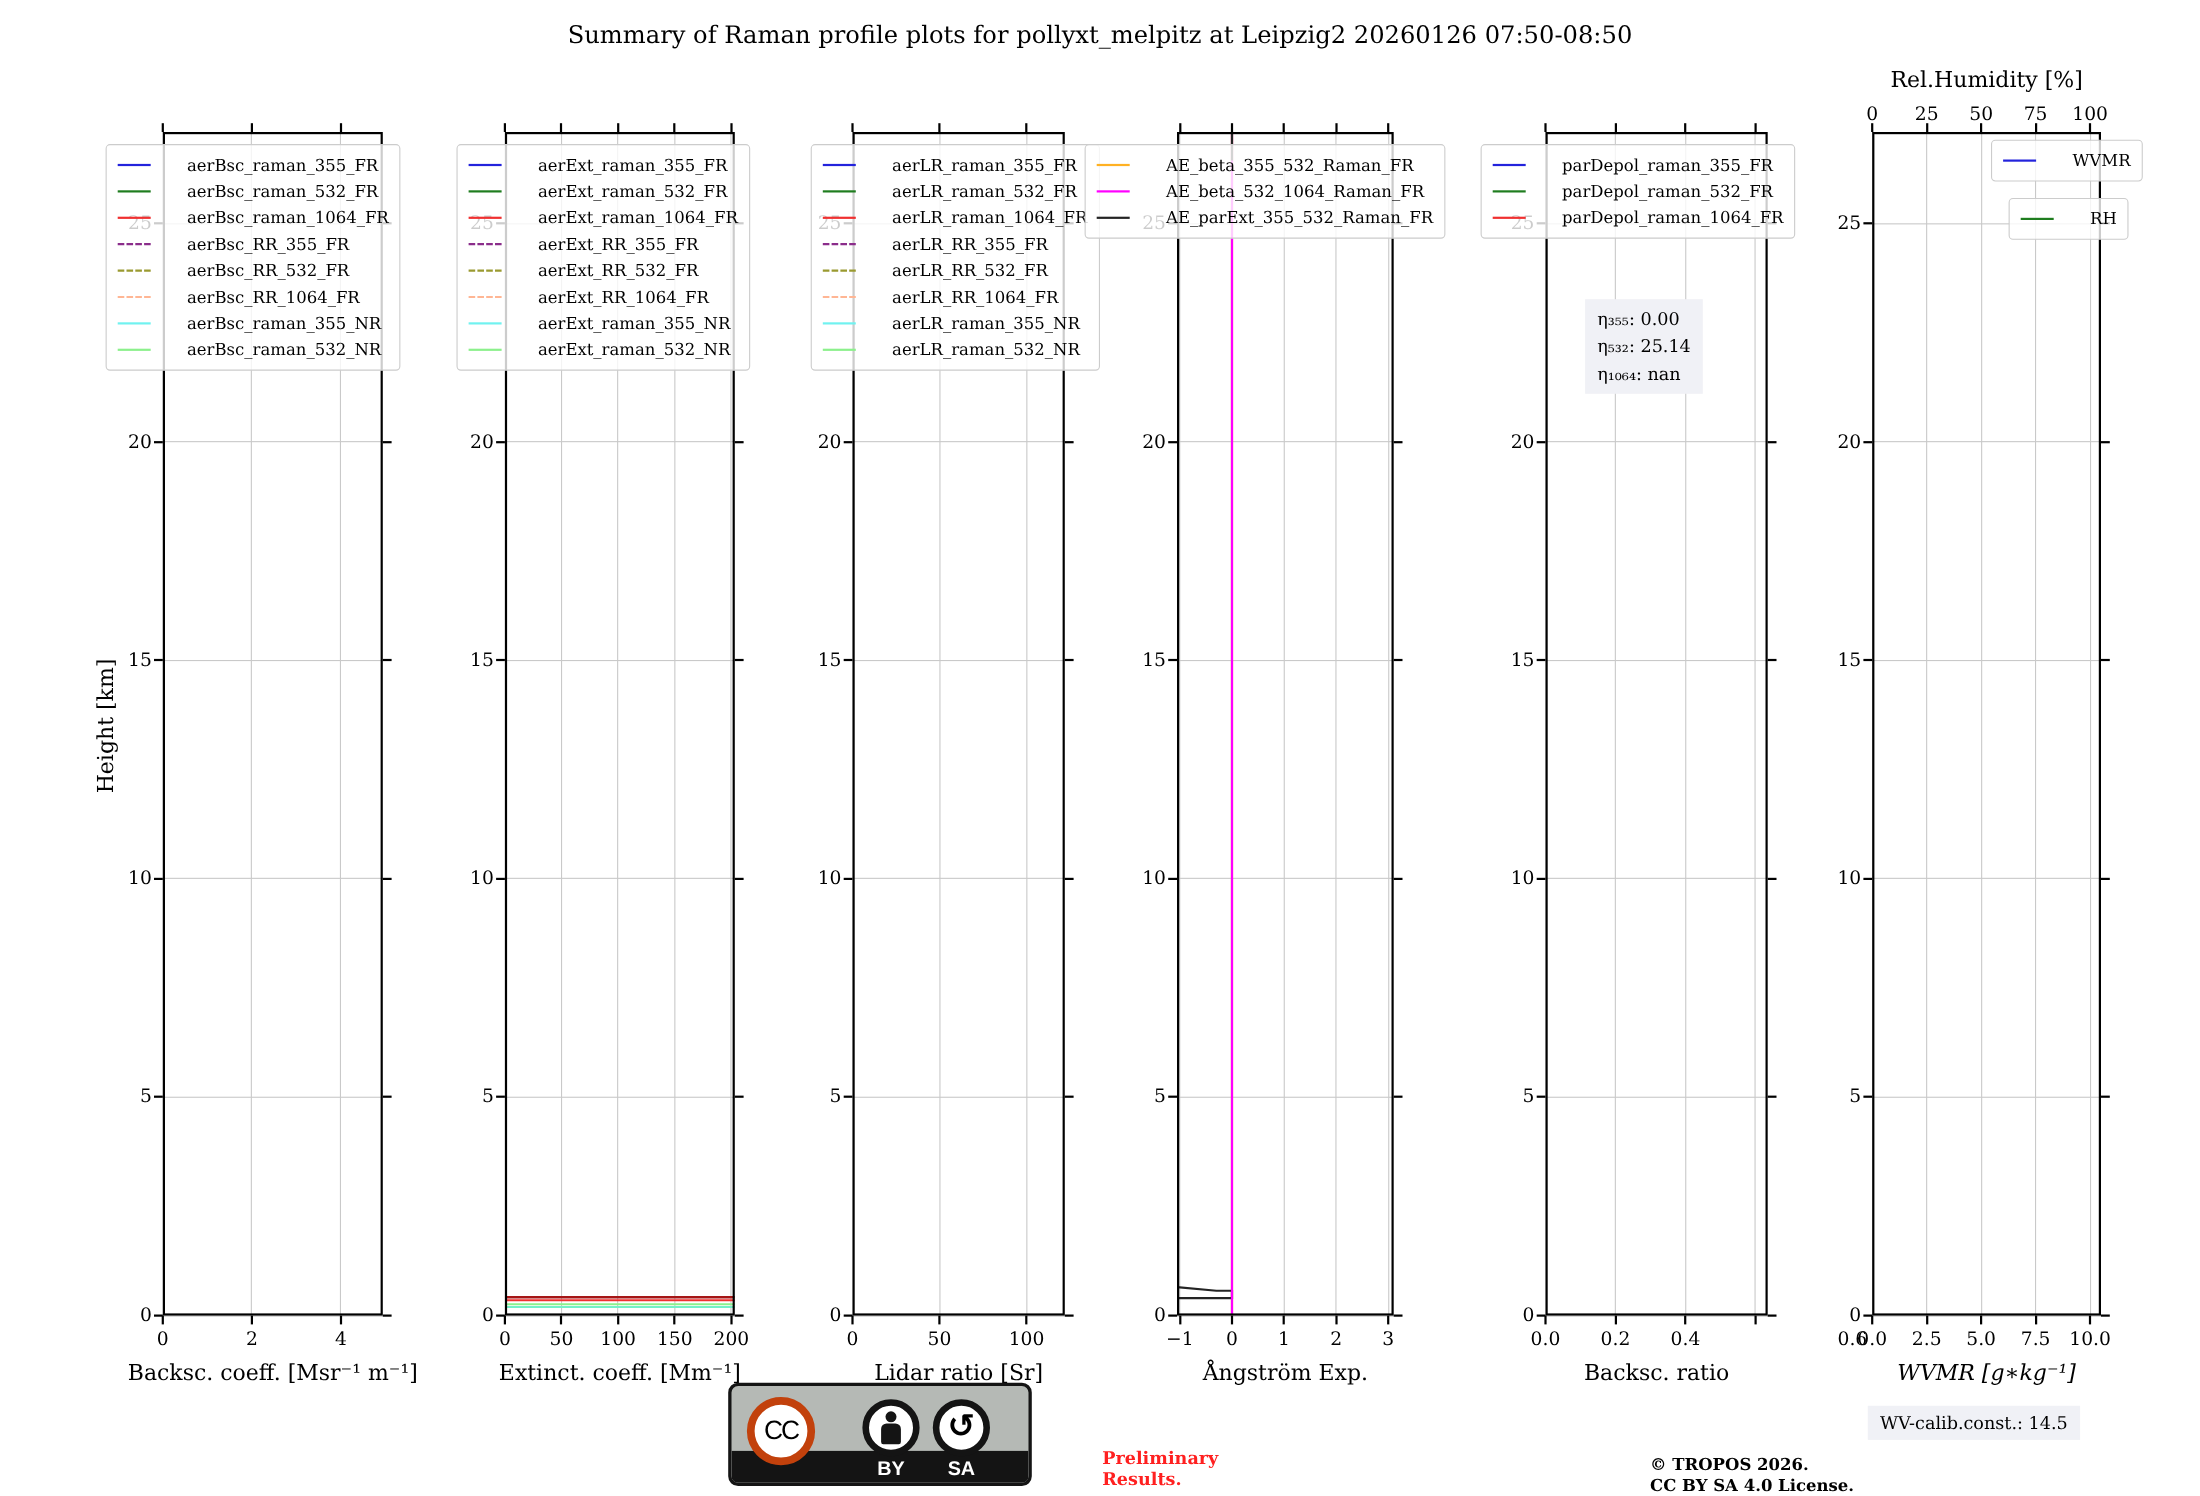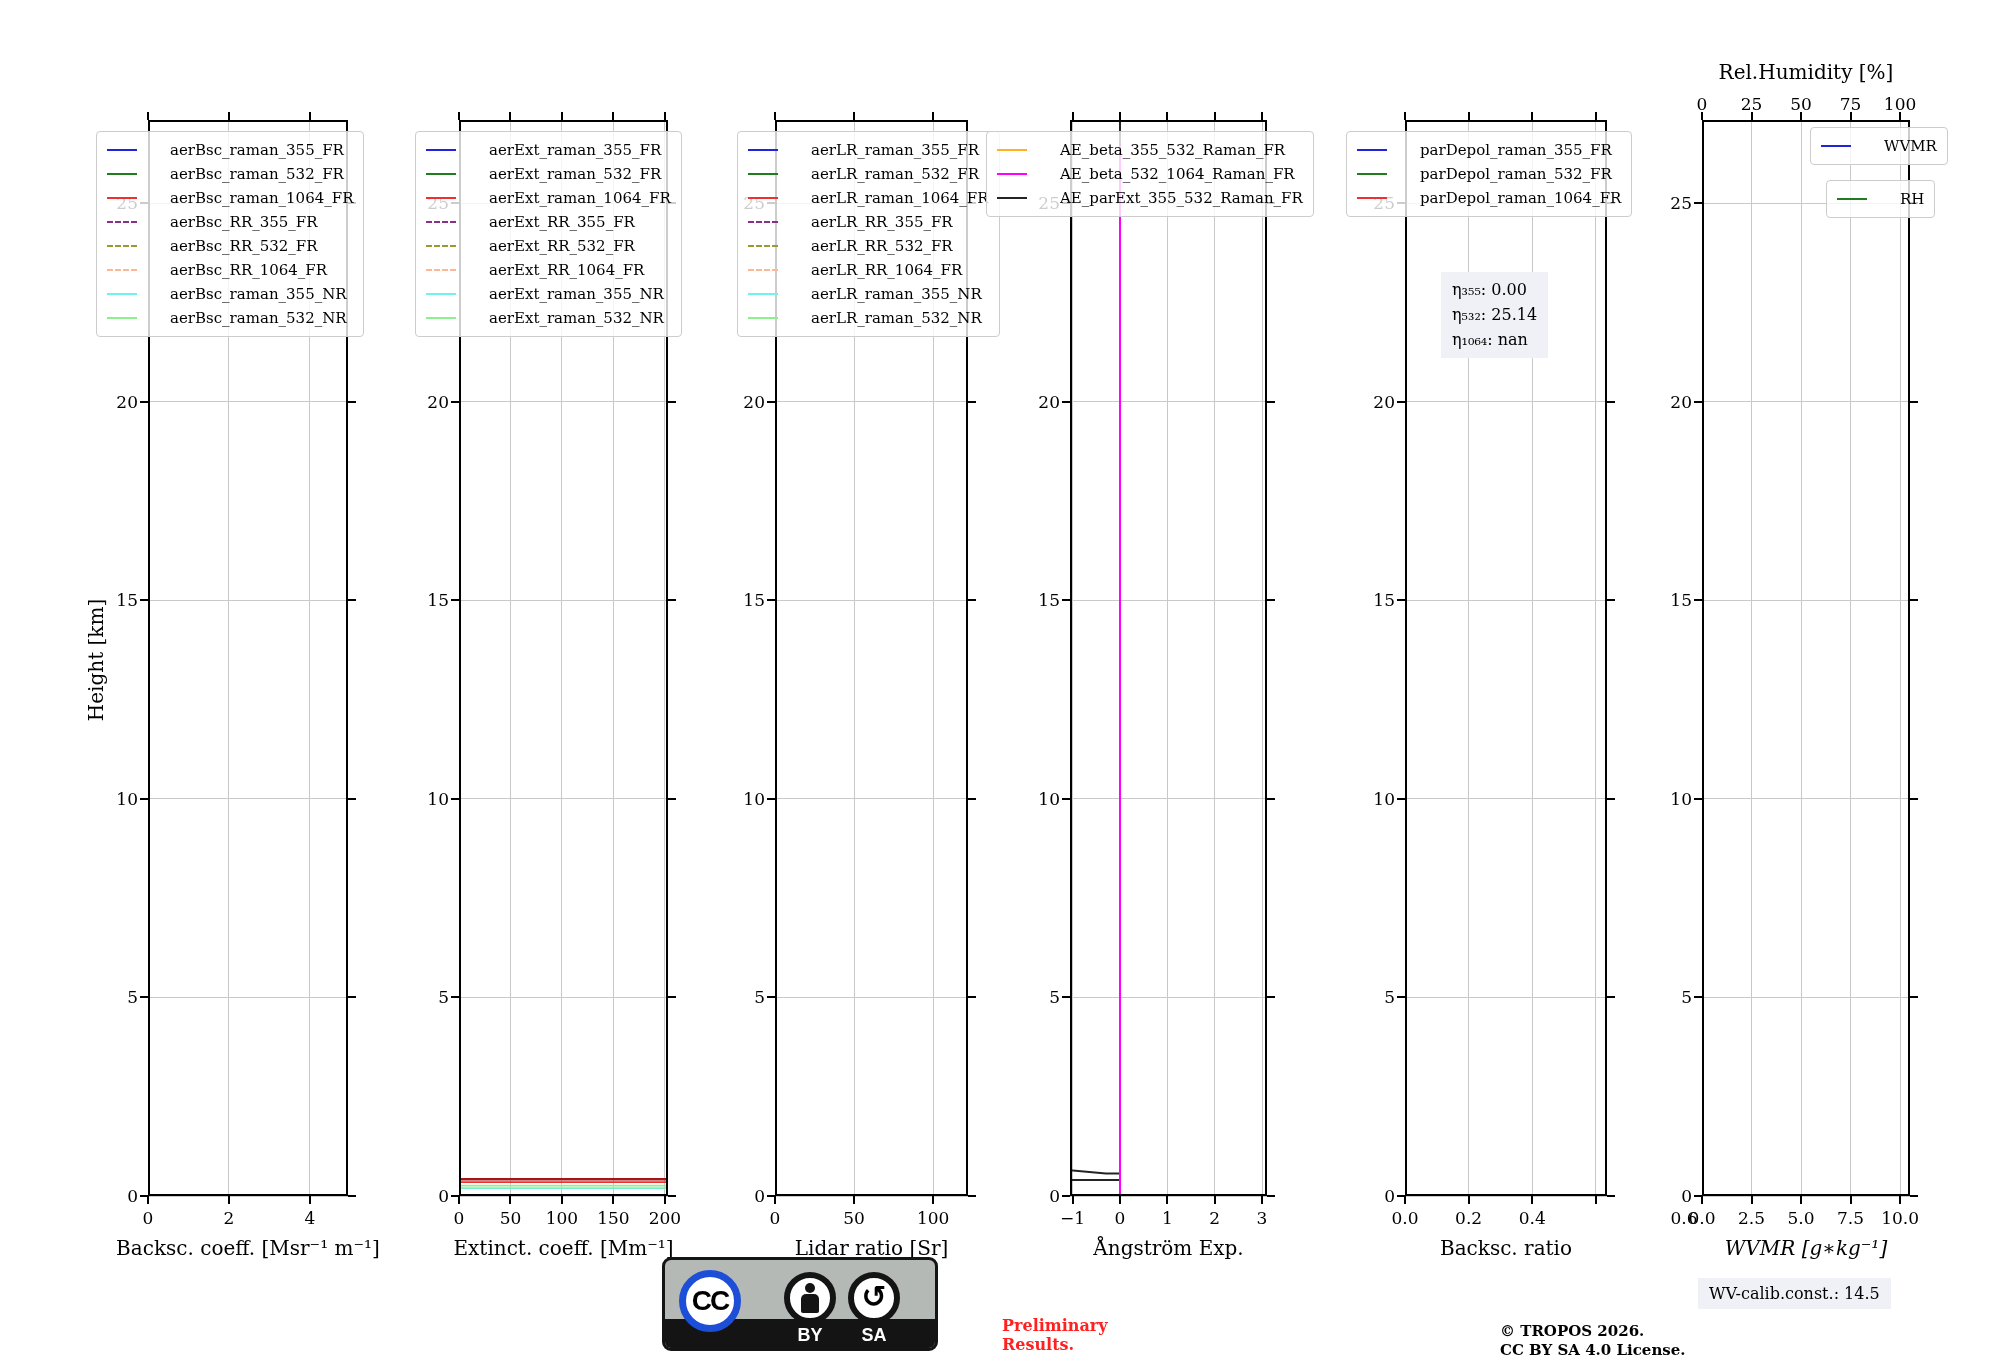--- a/index.html
+++ b/index.html
@@ -28,39 +28,40 @@
   #wv-box{left:1698px;top:1278px;font-size:16px;}
   #preliminary{position:absolute;left:1002px;top:1316px;color:#ff2020;font-weight:bold;
                font-size:16px;line-height:1.2;}
   #credit{position:absolute;left:1500px;top:1322px;font-weight:bold;font-size:15px;line-height:1.25;}
   
   #cc-badge{position:absolute;left:662px;top:1257px;width:276px;height:94px;background:#b5b9b5;
             border:3px solid #141414;border-radius:9px;box-sizing:border-box;overflow:hidden;}
   #cc-band{position:absolute;left:0;right:0;bottom:0;height:29px;background:#141414;}
   .cc-circle{position:absolute;background:#fff;border-radius:50%;box-sizing:border-box;
              display:flex;align-items:center;justify-content:center;}
-  #cc-c1{left:14px;top:10px;width:62px;height:62px;border:7px solid #1d4ed8;
-         font-weight:bold;font-size:28px;font-family:"Liberation Sans",sans-serif;letter-spacing:-2px;}
+  #cc-c1{left:14px;top:10px;width:62px;height:62px;border:7px solid #c2410c;
+         font-weight:normal;font-size:24px;font-family:"Liberation Sans",sans-serif;letter-spacing:-2px;}
   #cc-c2{left:119px;top:12px;width:52px;height:52px;border:6px solid #141414;}
   #cc-c3{left:183px;top:12px;width:52px;height:52px;border:6px solid #141414;
          font-family:"DejaVu Sans",sans-serif;font-weight:bold;font-size:30px;padding-bottom:4px;}
   .person{position:relative;width:22px;height:30px;}
   .person .head{position:absolute;left:6px;top:0;width:10px;height:10px;border-radius:50%;background:#141414;}
   .person .body{position:absolute;left:2px;top:11px;width:18px;height:19px;background:#141414;
                 border-radius:5px 5px 2px 2px;}
   .cc-label{position:absolute;top:65px;width:52px;text-align:center;color:#fff;font-weight:bold;
             font-size:18px;font-family:"Liberation Sans",sans-serif;z-index:2;}
   #cc-by-label{left:119px;}
   #cc-sa-label{left:183px;}
   svg.series{position:absolute;z-index:3;}
 </style>
 </head>
 <body>
 
 <div id="canvas">
+  <div id="title">Summary of Raman profile plots for pollyxt_melpitz at Leipzig2 20260126 07:50-08:50</div>
   <div id="ylabel">Height [km]</div>
 
   <div id="plot">
       <div class="grid" style="left: 147.5px; top: 120px; width: 1px; height: 1076px;"></div>
       <div class="grid" style="left: 228.472px; top: 120px; width: 1px; height: 1076px;"></div>
       <div class="grid" style="left: 309.443px; top: 120px; width: 1px; height: 1076px;"></div>
       <div class="grid" style="left: 148px; top: 1195.5px; width: 200px; height: 1px;"></div>
       <div class="grid" style="left: 148px; top: 996.976px; width: 200px; height: 1px;"></div>
       <div class="grid" style="left: 148px; top: 798.452px; width: 200px; height: 1px;"></div>
       <div class="grid" style="left: 148px; top: 599.928px; width: 200px; height: 1px;"></div>

